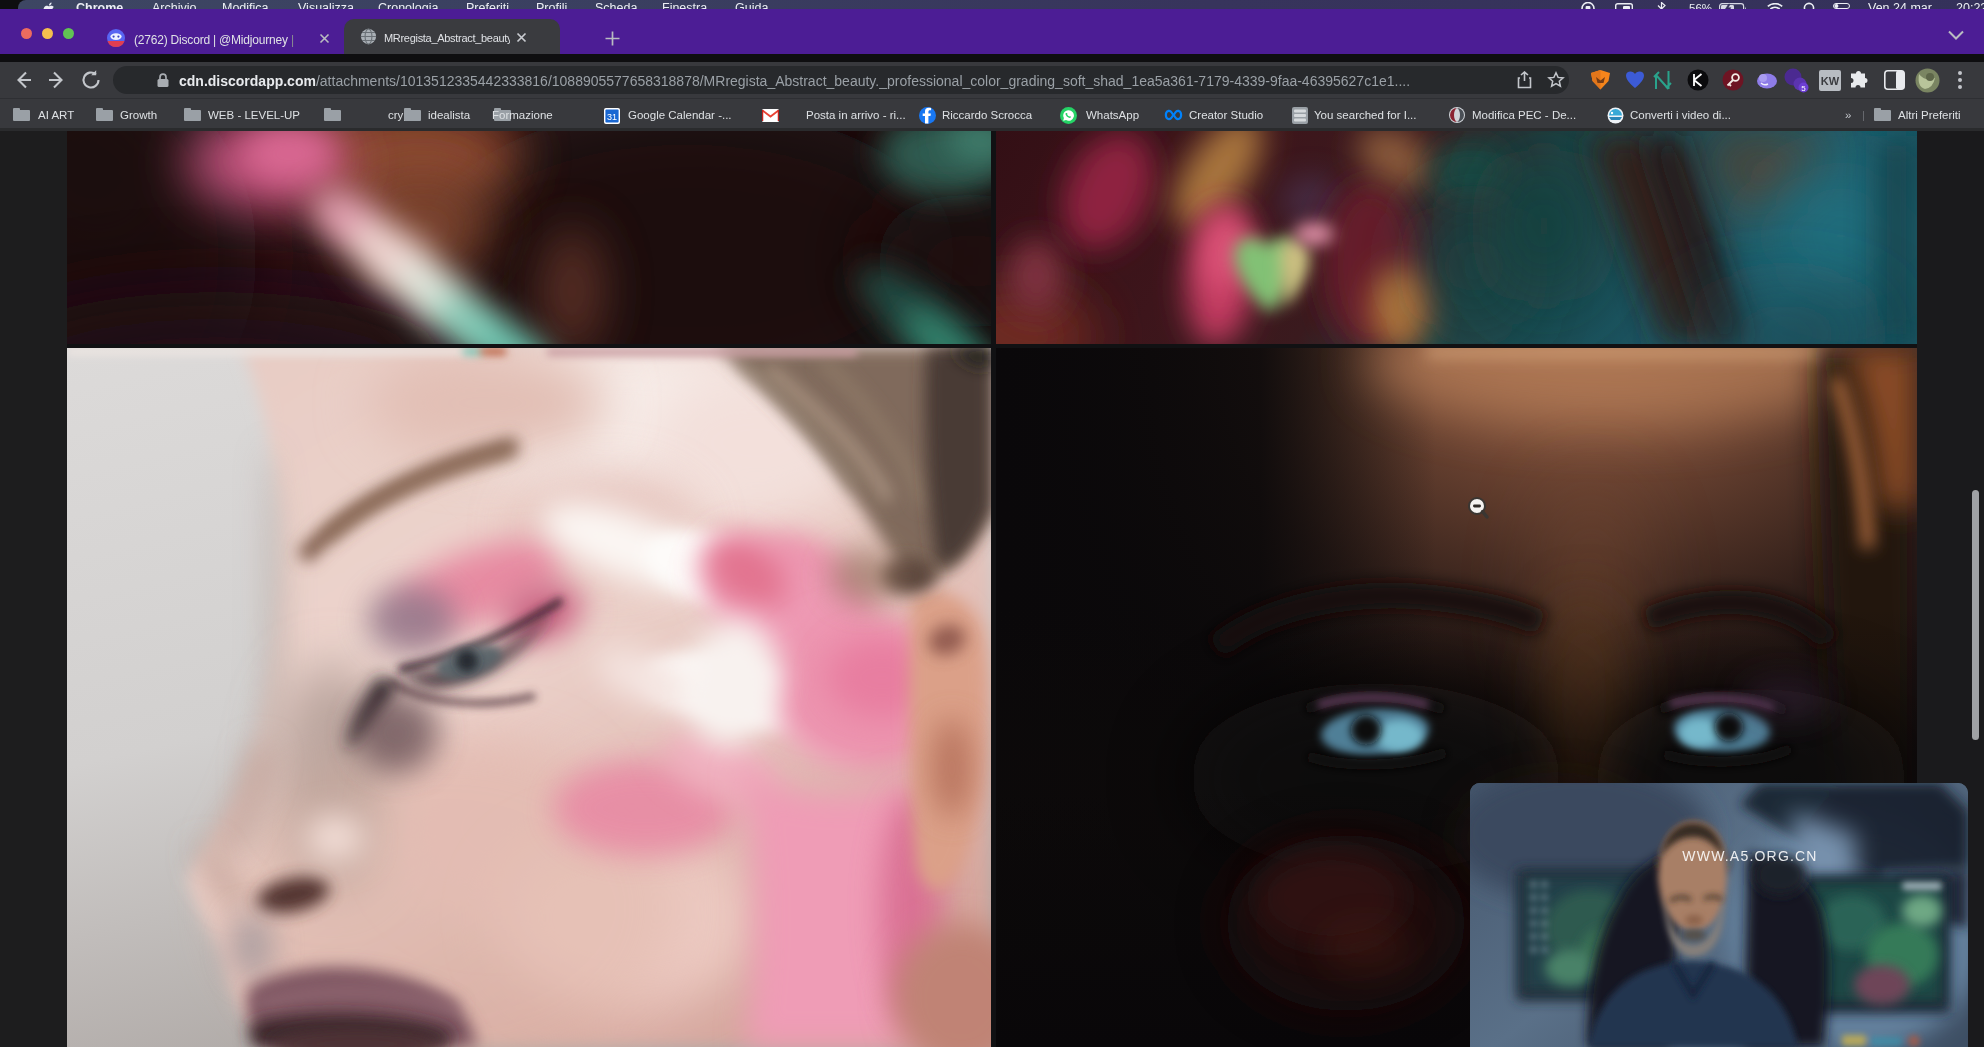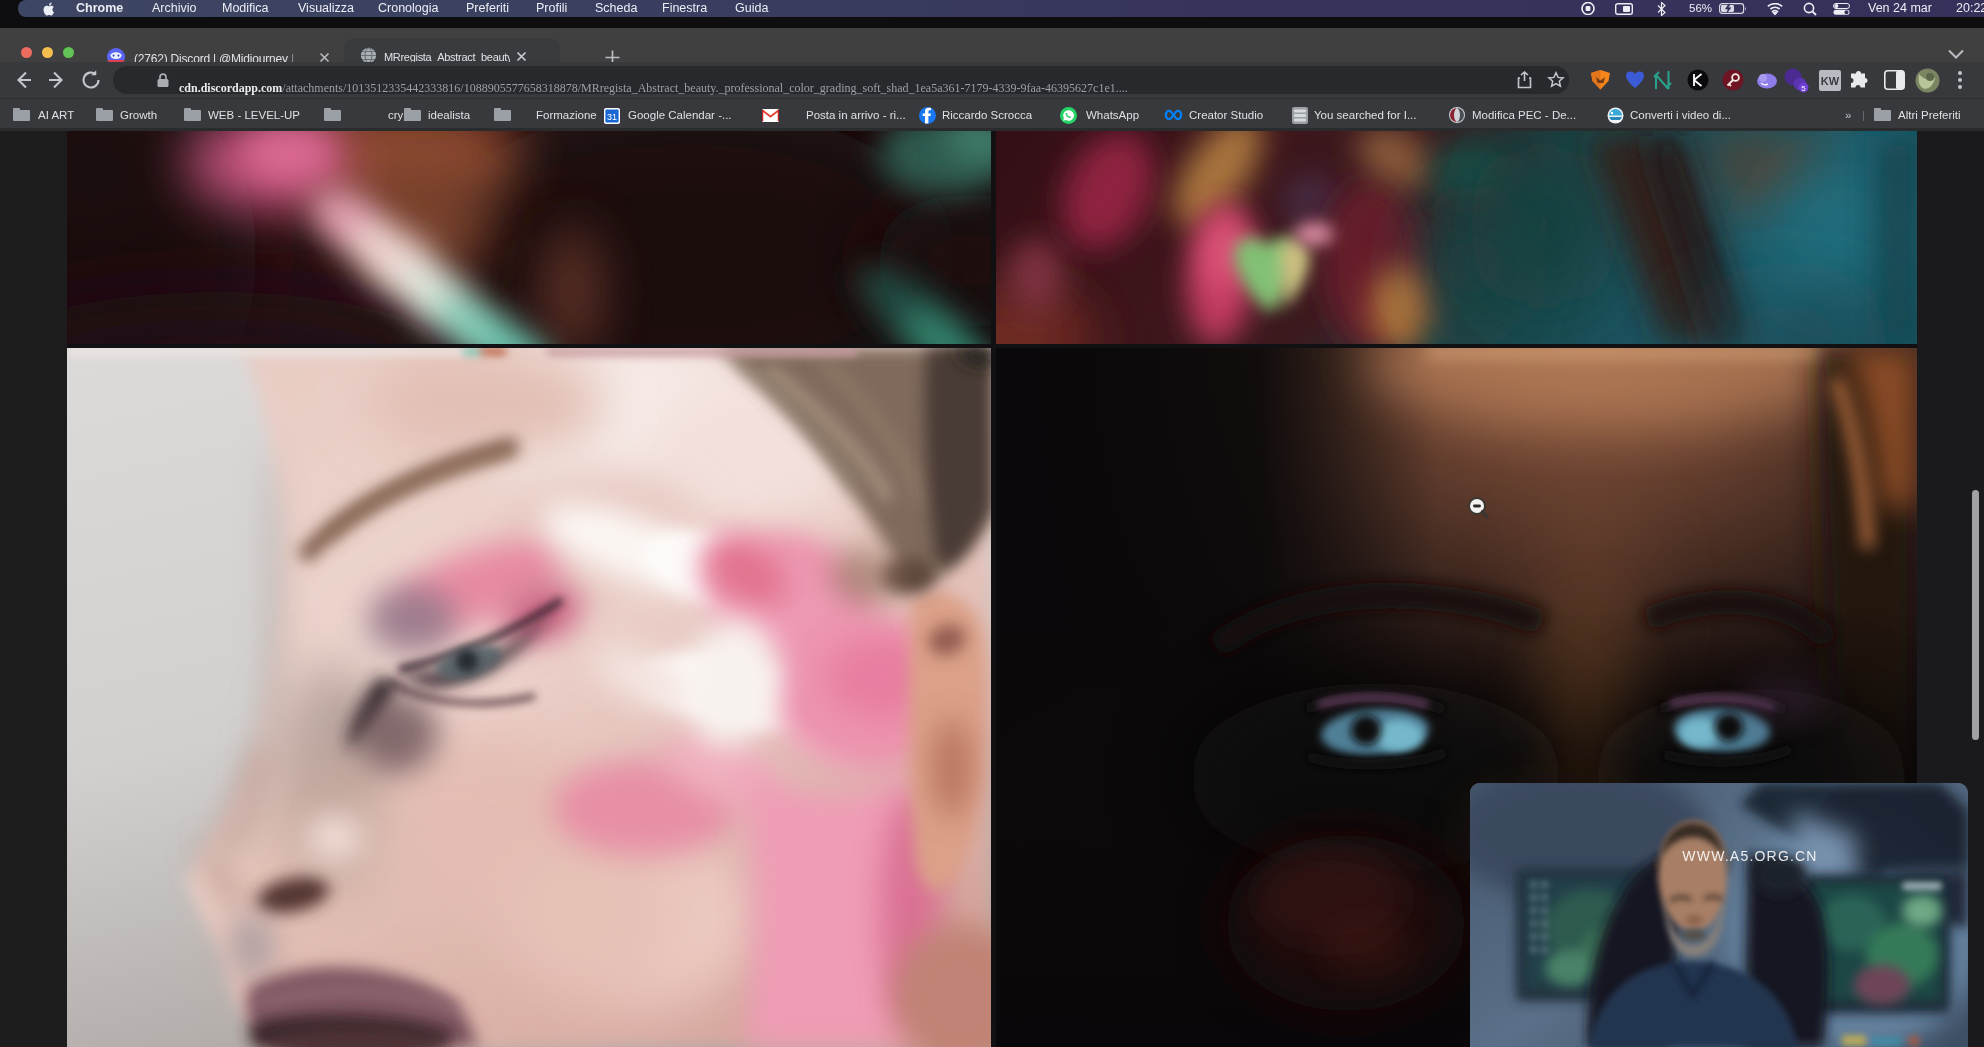--- a/index.html
+++ b/index.html
@@ -6,29 +6,29 @@
 html,body { width:1984px; height:1047px; overflow:hidden; background:#0e0e10; font-family:"Liberation Sans", sans-serif; }
 #stage { position:absolute; top:0; left:0; width:1984px; height:1047px; overflow:hidden; }
 .abs { position:absolute; }
 
 
 #menubar { position:absolute; top:0; left:18px; width:1984px; height:17px;
   background:linear-gradient(90deg,#3d4663 0%,#3a3f60 30%,#37345c 60%,#34315a 100%);
   color:#eceef5; font-size:12.5px;border-radius:8px; }
 #menubar .mi { position:absolute; top:1px; line-height:15px; white-space:nowrap; }
 
-#tabbar { position:absolute; top:28px; left:0; width:1984px; height:45px; background:#404040; }
+#tabbar { position:absolute; top:9px; left:0; width:1984px; height:45px; background:#4c1d95; }
 .tl { position:absolute; top:19px; width:11px; height:11px; border-radius:50%; }
 #tab1icon { position:absolute; }
 .tabtxt { position:absolute; color:#dfe1e5; font-size:12.5px; line-height:14px; white-space:nowrap; }
 #activetab { position:absolute; left:344px; top:10px; width:216px; height:35px; background:#3a3b3f; border-radius:10px 10px 0 0; }
 
 #toolbar { position:absolute; top:62px; left:0; width:1984px; height:36px; background:#38393d; }
 #omnibox { position:absolute; left:113px; top:3.5px; width:1456px; height:28px; background:#27292c; border-radius:14px; }
-#urltext { position:absolute; left:66px; top:15px; font-size:12px; color:#9aa0a6; white-space:nowrap; overflow:hidden; width:1330px;font-family:Liberation Serif, serif; }
+#urltext { position:absolute; left:66px; top:7px; font-size:14px; color:#9aa0a6; white-space:nowrap; overflow:hidden; width:1330px; }
 #urltext b { color:#e8eaed; font-weight:bold; }
 
 #bookmarks { position:absolute; top:98px; left:0; width:1984px; height:30px; background:#38393d; border-top:1px solid #2e2f33; }
 .bm { position:absolute; top:9px; color:#dde0e3; font-size:11.5px; line-height:15px; white-space:nowrap; }
 .folder { position:absolute; top:9px; width:17px; height:13px; }
 .folder:before { content:""; position:absolute; left:0; top:0; width:7px; height:3px; background:#9aa0a6; border-radius:1px 1px 0 0; }
 .folder:after { content:""; position:absolute; left:0; top:2px; width:17px; height:11px; background:#9aa0a6; border-radius:1px; }
 
 #content { position:absolute; top:128px; left:0; width:1984px; height:919px; background:#111113; }
 #lmargin { position:absolute; left:0; top:0; width:67px; height:919px; background:#1d1d1e; }
@@ -215,21 +215,21 @@
       <div class="bm" style="left:38px;">AI ART</div>
   <div class="folder" style="left:96px;"></div>
       <div class="bm" style="left:120px;">Growth</div>
   <div class="folder" style="left:184px;"></div>
       <div class="bm" style="left:208px;">WEB - LEVEL-UP</div>
   <div class="folder" style="left:324px;"></div>
       <div class="bm" style="left:348px;margin-left:40px;">crypto</div>
   <div class="folder" style="left:404px;"></div>
       <div class="bm" style="left:428px;">idealista</div>
   <div class="folder" style="left:494px;"></div>
-      <div class="bm" style="left:536px;">Formazione</div>
+      <div class="bm" style="left:492px;">Formazione</div>
   <svg class="abs" style="left:604px;top:9px;" width="16" height="16" viewBox="0 0 16 16">
         <rect width="16" height="16" rx="2" fill="#fff"></rect>
         <rect x="1.4" y="1.4" width="13.2" height="13.2" rx="1" fill="#1967d2"></rect>
         <text x="8" y="12" font-size="9" fill="#fff" font-family="Liberation Sans" text-anchor="middle">31</text>
       </svg>
   <div class="bm" style="left:628px;">Google Calendar -...</div>
   <svg class="abs" style="left:762px;top:10px;" width="17" height="13" viewBox="0 0 17 13">
         <rect width="17" height="13" rx="1.5" fill="#fff"></rect>
         <path d="M0.5 1.5 L8.5 7.5 L16.5 1.5" fill="none" stroke="#ea4335" stroke-width="1.8"></path>
         <path d="M0.5 1 v11 M16.5 1 v11" stroke="#c5221f" stroke-width="1.5"></path>

